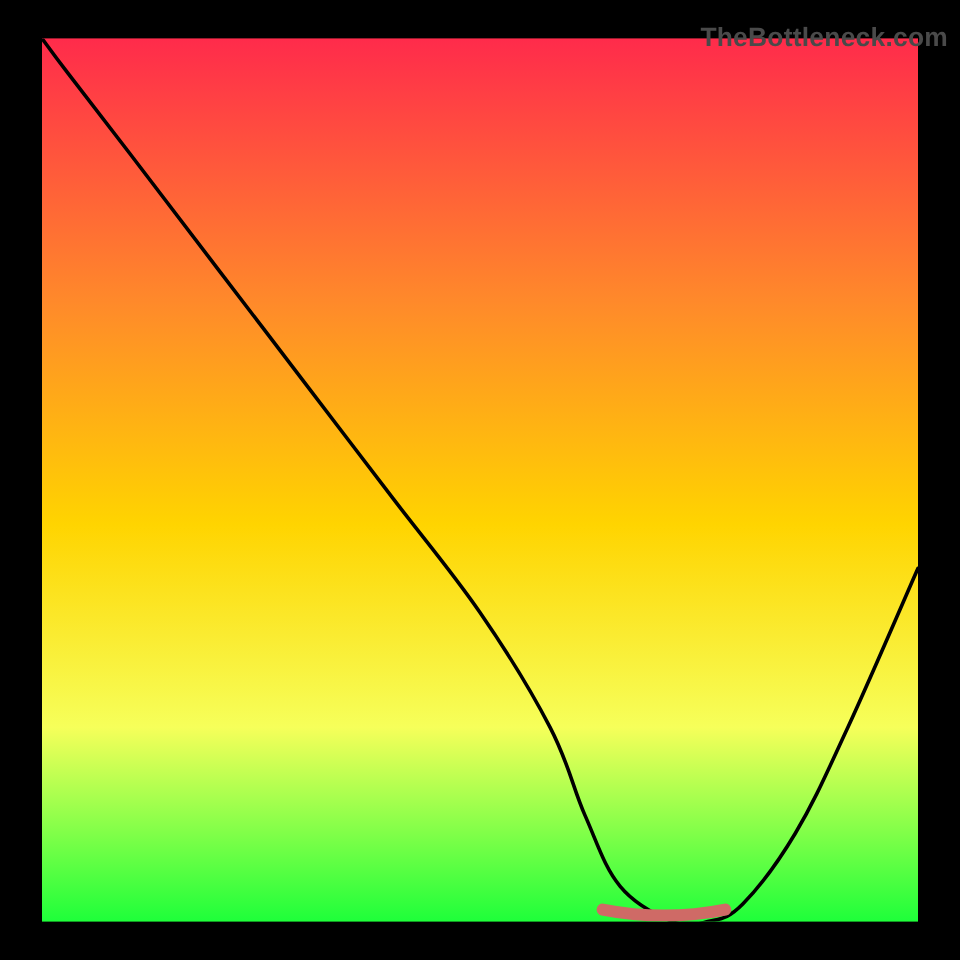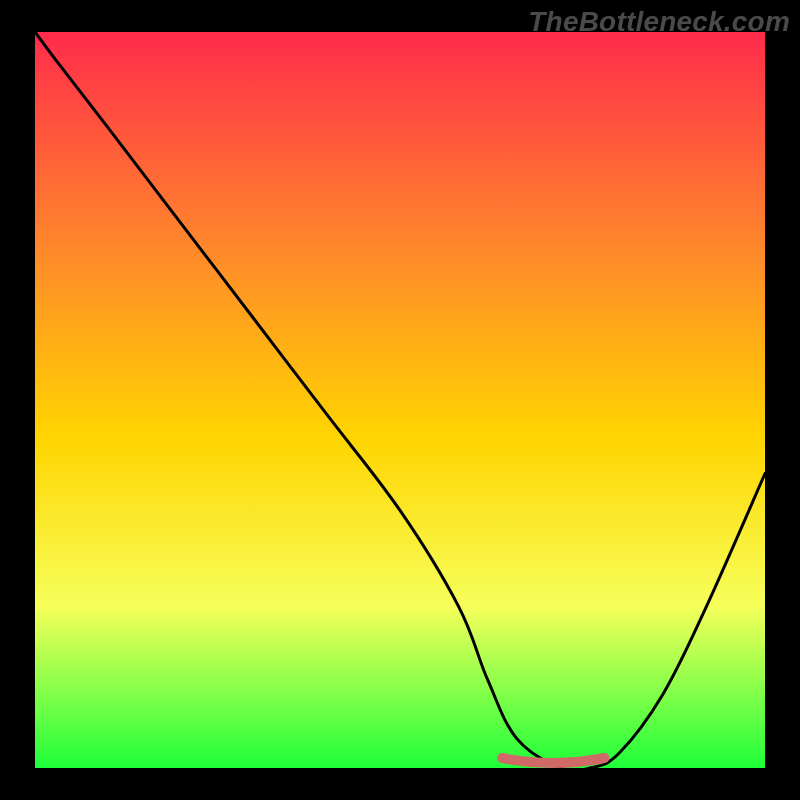--- a/index.html
+++ b/index.html
@@ -13,28 +13,27 @@
   }
   .frame {
     position: absolute;
     top: 0; left: 0;
     width: 800px;
     height: 800px;
     background: #000;
   }
   .watermark {
     position: absolute;
-    top: 6px;
+    top: 18px;
     right: 10px;
     color: #4a4a4a;
-    font-size: 28px;
+    font-size: 22px;
     font-weight: 600;
     letter-spacing: 0.2px;
     user-select: none;
-    font-style: italic;
   }
   svg {
     position: absolute;
     top: 0; left: 0;
   }
   .curve {
     fill: none;
     stroke: #000;
     stroke-width: 3;
     stroke-linejoin: round;

